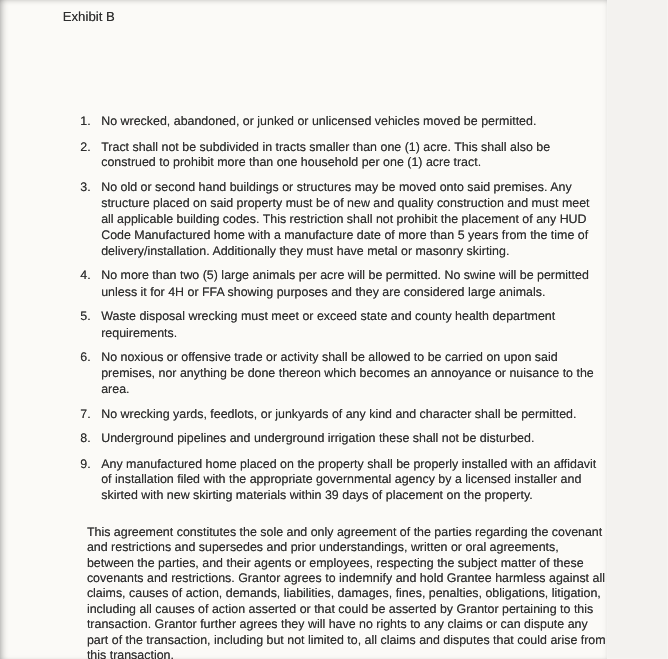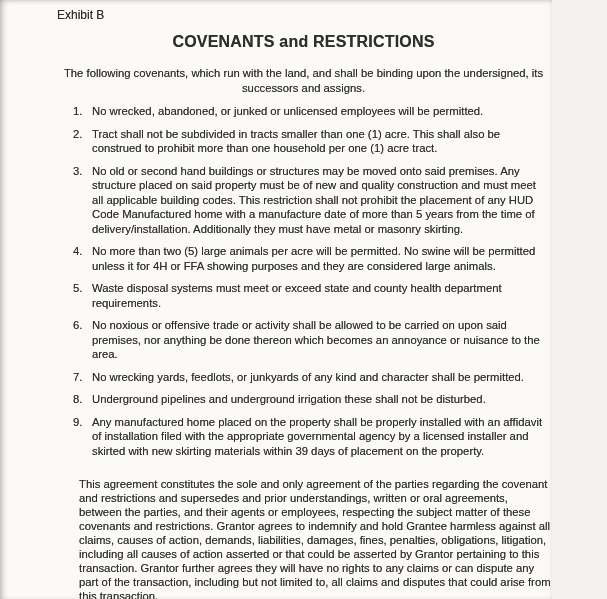--- a/index.html
+++ b/index.html
@@ -84,44 +84,42 @@
     line-height: 14px;
   }
 </style>
 </head>
 <body>
 
 <div class="page">
 
   <div class="exhibit-label">Exhibit B</div>
 
-  <h1 class="doc-title">COVENANTS and RESTRICTIONS</h1>
 
-  <p class="intro">The following covenants, which run with the land, and shall be binding upon the undersigned, its successors and assigns.</p>
 
   <div class="covenant-list">
     <div class="covenant-item">
       <span class="num">1.</span>
-      <span class="txt">No wrecked, abandoned, or junked or unlicensed employees will be permitted.</span>
+      <span class="txt">No wrecked, abandoned, or junked or unlicensed vehicles moved be permitted.</span>
     </div>
     <div class="covenant-item">
       <span class="num">2.</span>
       <span class="txt">Tract shall not be subdivided in tracts smaller than one (1) acre. This shall also be construed to prohibit more than one household per one (1) acre tract.</span>
     </div>
     <div class="covenant-item">
       <span class="num">3.</span>
       <span class="txt">No old or second hand buildings or structures may be moved onto said premises. Any structure placed on said property must be of new and quality construction and must meet all applicable building codes. This restriction shall not prohibit the placement of any HUD Code Manufactured home with a manufacture date of more than 5 years from the time of delivery/installation. Additionally they must have metal or masonry skirting.</span>
     </div>
     <div class="covenant-item">
       <span class="num">4.</span>
       <span class="txt">No more than two (5) large animals per acre will be permitted. No swine will be permitted unless it for 4H or FFA showing purposes and they are considered large animals.</span>
     </div>
     <div class="covenant-item">
       <span class="num">5.</span>
-      <span class="txt">Waste disposal systems must meet or exceed state and county health department requirements.</span>
+      <span class="txt">Waste disposal wrecking must meet or exceed state and county health department requirements.</span>
     </div>
     <div class="covenant-item">
       <span class="num">6.</span>
       <span class="txt">No noxious or offensive trade or activity shall be allowed to be carried on upon said premises, nor anything be done thereon which becomes an annoyance or nuisance to the area.</span>
     </div>
     <div class="covenant-item">
       <span class="num">7.</span>
       <span class="txt">No wrecking yards, feedlots, or junkyards of any kind and character shall be permitted.</span>
     </div>
     <div class="covenant-item">

